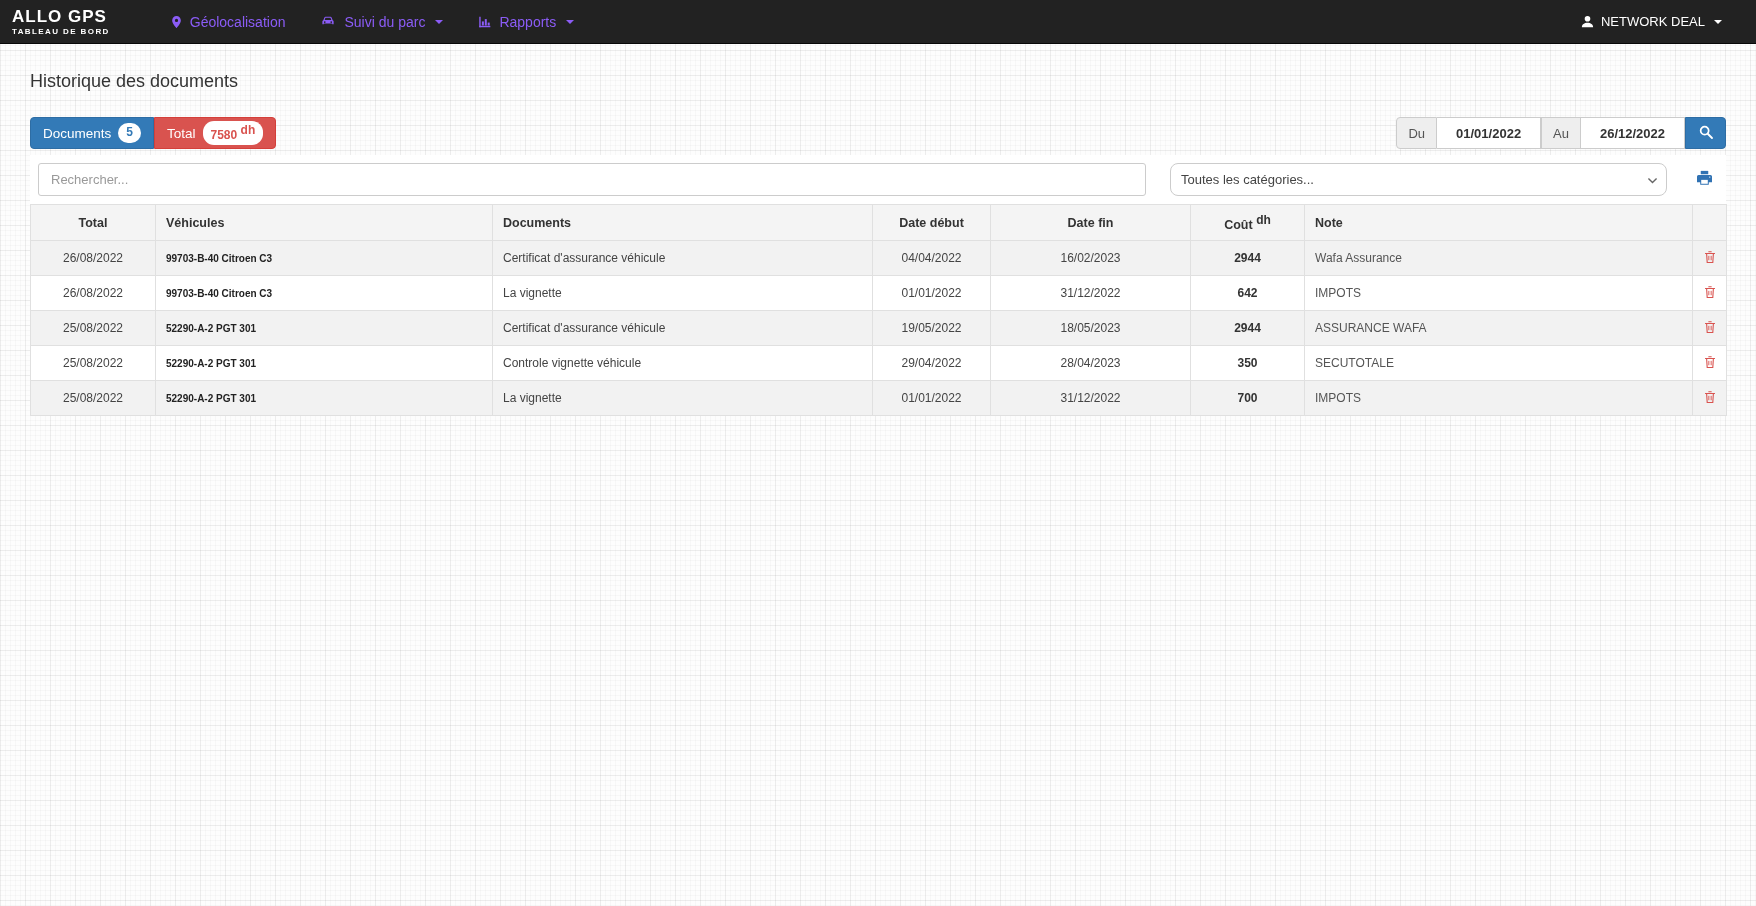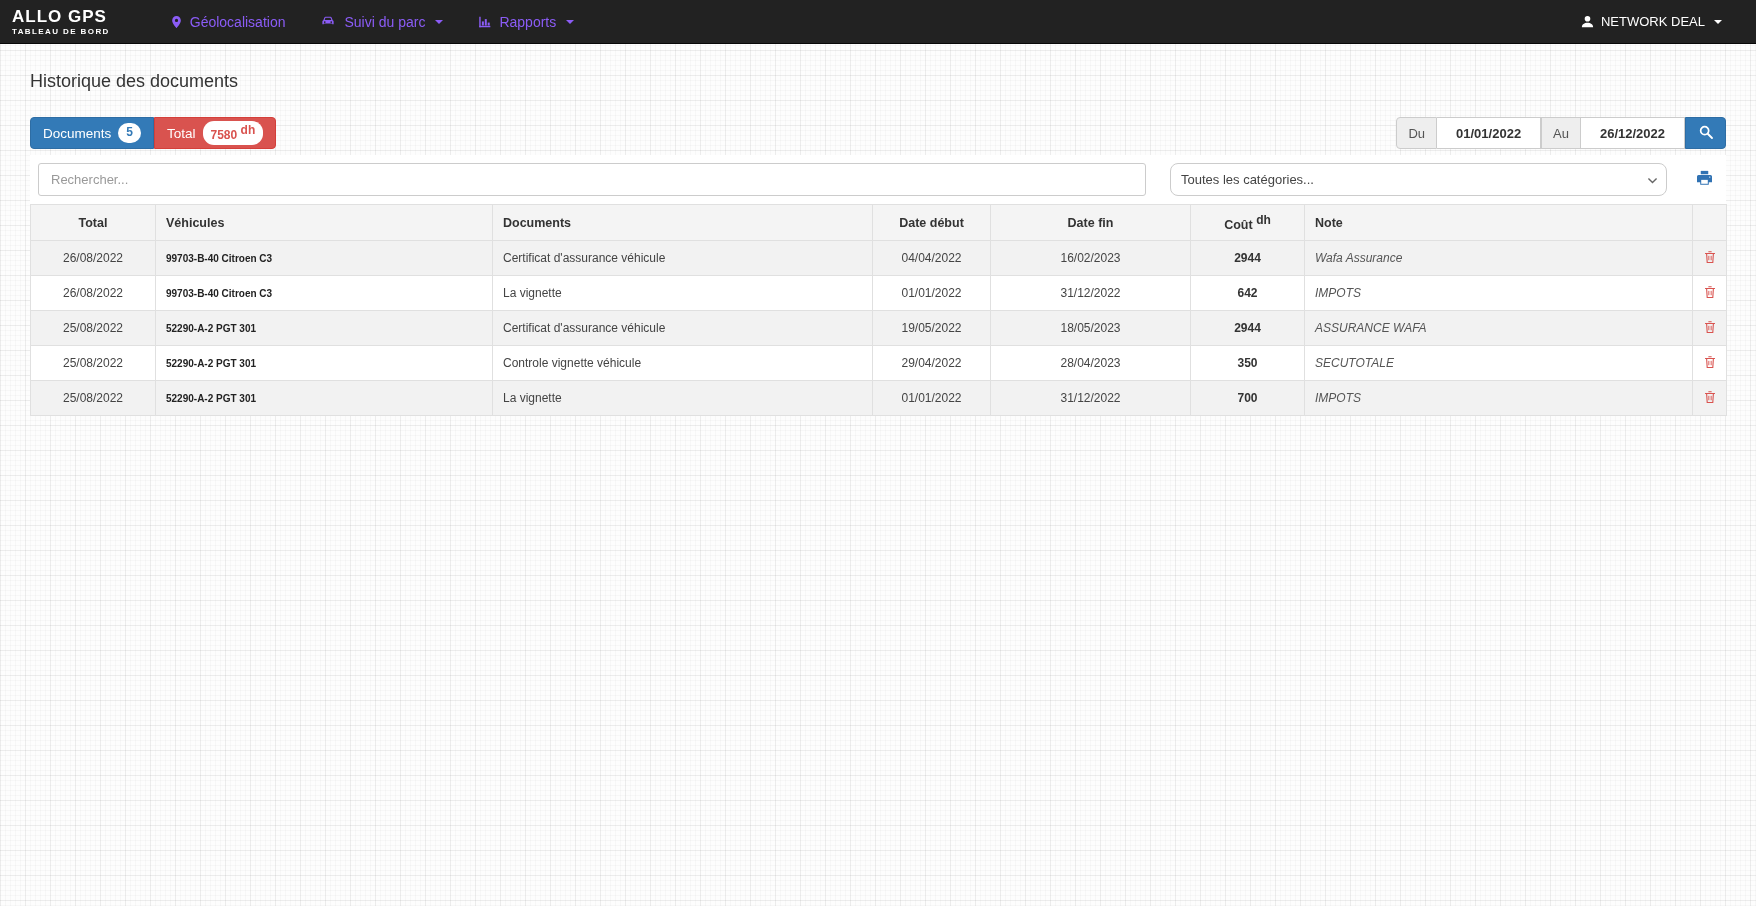--- a/index.html
+++ b/index.html
@@ -110,21 +110,21 @@
   th, td { border: 1px solid #e0e0e0; padding: 8px 10px; overflow: hidden; white-space: nowrap; }
   thead th { background: #f4f4f4; font-weight: bold; font-size: 12.5px; color: #333; text-align: left; height: 33px; }
   tbody tr { height: 35px; }
   tbody tr:nth-child(odd) { background: #f2f2f2; }
   tbody tr:nth-child(even) { background: #fff; }
   .c { text-align: center; }
   td.cell-date { color: #444; text-align: center; }
   td.cell-vehicle { font-weight: bold; color: #222; font-size: 10px; }
   td.cell-document { color: #444; }
   td.cell-cost { font-weight: bold; text-align: center; }
-  td.cell-note { color: #555; font-style: italic; }
+  td.cell-note { color: #555; }
   td.cell-action { text-align: center; padding: 4px; }
   .trash-btn { background: none; border: none; cursor: pointer; color: var(--danger, #d9534f); display: inline-flex; vertical-align: middle; }
 </style>
 </head>
 <body>
 
 <nav class="navbar">
   <div class="brand">
     <span class="brand-title">ALLO GPS</span>
     <span class="brand-sub">TABLEAU DE BORD</span>

